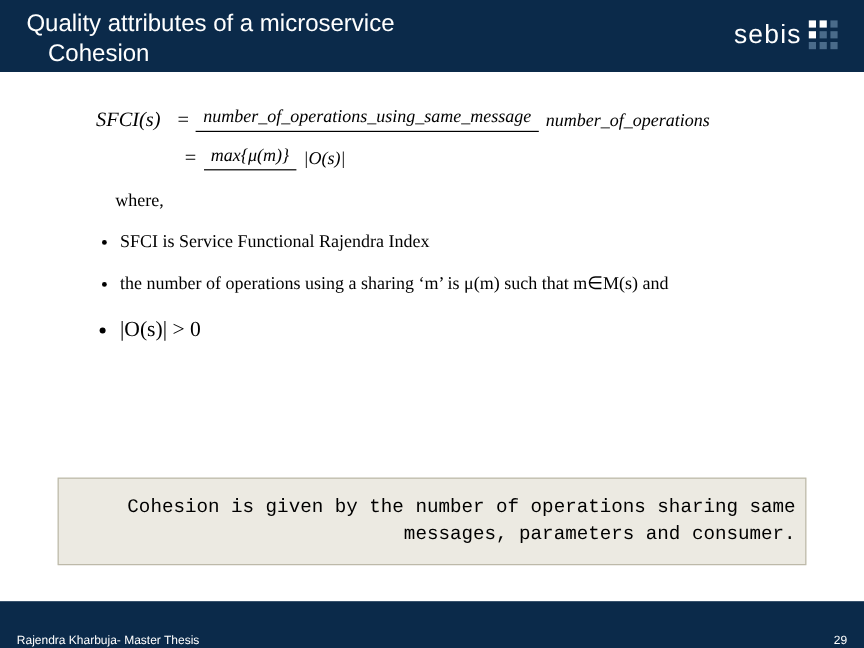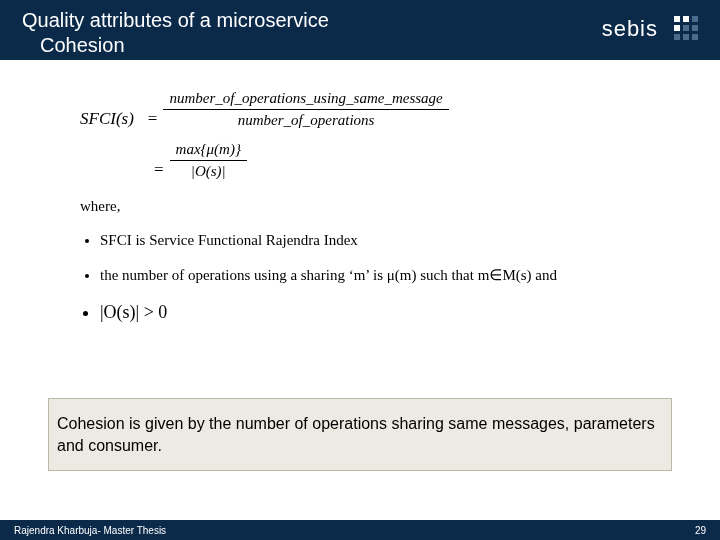--- a/index.html
+++ b/index.html
@@ -1,38 +1,38 @@
 <!DOCTYPE html>
 <html><head>
 <meta charset="utf-8">
 <style>
 html,body{margin:0;padding:0;width:720px;height:540px;font-family:Arial,Helvetica,sans-serif;background:#fff;overflow:hidden}
 .slide{width:720px;height:540px;position:relative}
 .header{background:#0b2a4a;height:60px;padding:8px 22px 0 22px;display:flex;justify-content:space-between;align-items:flex-start;box-sizing:border-box}
 .title-block{color:#fff;line-height:1.25}
 .title-line1{font-size:20px}
 .title-line2{font-size:20px;padding-left:18px}
-.logo{display:flex;gap:16px;margin-top:8px}
+.logo{display:flex;align-items:center;gap:6px;margin-top:8px}
 .logo-text{color:#fff;font-size:22px;letter-spacing:1px}
 .logo-dots{display:grid;grid-template-columns:repeat(3,6px);grid-template-rows:repeat(3,6px);gap:3px}
 .dot{width:6px;height:6px;background:#fff}
 .dot.off{background:#4a6b8a}
 .content{padding:30px 80px 0 80px;font-family:'Times New Roman',serif;color:#000}
 .formula-row{display:flex;align-items:flex-end;margin-bottom:12px}
 .lhs{font-style:italic;font-size:17px;margin-right:8px}
 .eq{font-size:17px;margin:0 6px}
-.frac{display:inline-flex;flex-direction:column;align-items:center;font-style:italic;font-size:15px}
+.frac{display:inline-flex;align-items:center;font-style:italic;font-size:15px}
 .frac .num{border-bottom:1px solid #000;padding:0 6px 2px 6px}
 .frac .den{padding:2px 6px 0 6px}
 .formula-row2{margin-left:68px}
-.where{font-size:15px;margin:18px 0 14px 0}
+.where{font-size:15px;margin:18px 0 14px 16px}
 .bullets{list-style:disc;padding-left:20px;font-size:15px}
 .bullets li{margin-bottom:14px;line-height:1.4}
-.note-box{position:absolute;left:48px;right:48px;top:398px;background:#eceae2;border:1px solid #bdb9a9;padding:14px 8px;font-family:Liberation Sans, sans-serif;font-size:16px;text-align:left;color:#000;line-height:1.35}
-.footer{position:absolute;left:0;right:0;bottom:0;height:20px;background:#0b2a4a;color:#fff;display:flex;justify-content:space-between;align-items:center;padding:0 14px;font-size:10px;box-sizing:border-box}
+.note-box{position:absolute;left:48px;right:48px;top:398px;background:#eceae2;border:1px solid #bdb9a9;padding:14px 8px;font-family:Liberation Mono, monospace;font-size:16px;text-align:right;color:#000;line-height:1.35}
+.footer{position:absolute;left:0;right:0;bottom:0;height:39px;background:#0b2a4a;color:#fff;display:flex;justify-content:space-between;align-items:flex-end;padding:0 14px;font-size:10px;box-sizing:border-box}
 .last{font-size:18px}
 </style>
 </head>
 <body>
 <div class="slide">
 
 <div class="header">
   <div class="title-block">
     <div class="title-line1">Quality attributes of a microservice</div>
     <div class="title-line2">Cohesion</div>

